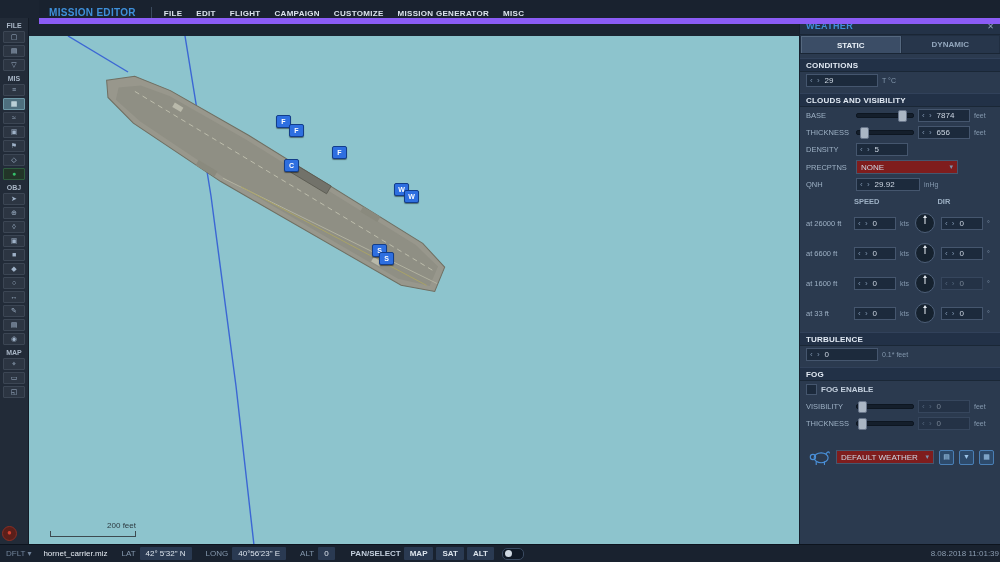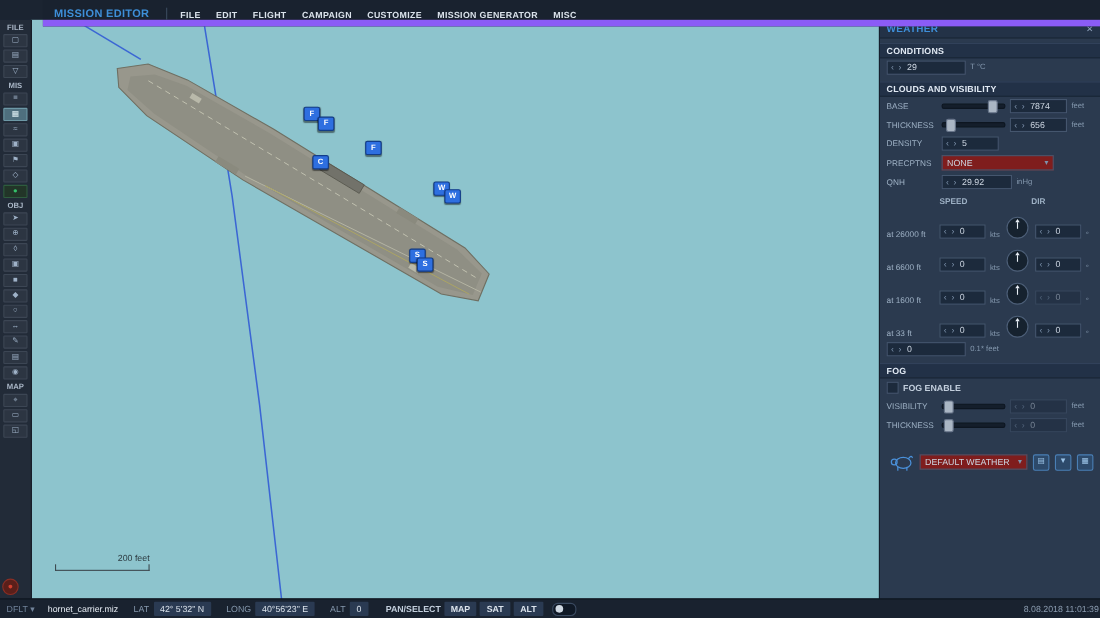--- a/index.html
+++ b/index.html
@@ -16,21 +16,21 @@
   .sidebar{position:absolute;top:18px;left:0;width:28px;bottom:17px;background:#222b38;display:flex;flex-direction:column;align-items:center;z-index:20;border-right:1px solid #141c27;}
   .sb-items{display:flex;flex-direction:column;align-items:center;width:100%;padding-top:1px;}
   .sb-label{color:#a9b6c6;font-size:7px;font-weight:bold;margin:3px 0 1px;}
   .sb-icon{width:20px;height:10px;margin:1px 0;background:#2c3542;border:1px solid #3c4654;border-radius:1px;color:#9fb2c8;font-size:7px;line-height:9px;text-align:center;cursor:pointer;overflow:hidden;}
   .sb-icon.active{background:#4e6f7e;border-color:#6d98a6;color:#e2f3f7;}
   .sb-icon.green{color:#35c06a;background:#223528;border-color:#2e5c3e;}
   .sb-spacer{flex:1;}
   .sb-record{width:13px;height:13px;border-radius:50%;background:#5a1f1a;border:1px solid #8a2e24;color:#d2402f;font-size:8px;line-height:11px;text-align:center;margin:0 0 4px 0;align-self:flex-start;margin-left:2px;cursor:pointer;}
 
   
-  .map{position:absolute;left:28px;top:18px;width:772px;height:527px;background:#8dc4cd;overflow:hidden;cursor:crosshair;}
+  .map{position:absolute;left:28px;top:36px;width:772px;height:527px;background:#8dc4cd;overflow:hidden;cursor:crosshair;}
   .map-svg{position:absolute;left:0;top:0;}
   .unit{position:absolute;width:13px;height:11px;background:#2e6fe0;border:1px solid #123d8a;border-radius:2px;color:#fff;font-size:7px;font-weight:bold;display:flex;align-items:center;justify-content:center;box-shadow:0 1px 1px rgba(0,0,0,.45);z-index:5;cursor:pointer;}
   .scalebar{position:absolute;left:22px;bottom:26px;width:86px;z-index:4;}
   .scale-label{font-size:8px;color:#2c3a40;text-align:right;padding-right:0;margin-bottom:1px;}
   .scale-line{height:5px;border-left:1px solid #3d4a50;border-right:1px solid #3d4a50;border-bottom:1px solid #3d4a50;}
 
   
   .panel{position:absolute;right:0;top:18px;width:200px;bottom:17px;background:#2b3a4f;border-left:1px solid #16202e;color:#b9c6d6;z-index:25;}
   .panel-header{height:16px;display:flex;align-items:center;justify-content:space-between;padding:0 6px;background:#233247;border-bottom:1px solid #1a2635;text-align:center;}
   .panel-title{color:#3e8fd9;font-weight:bold;font-size:9px;letter-spacing:.3px;}
@@ -47,21 +47,21 @@
   .w64{width:64px;} .w44{width:44px;} .w56{width:56px;} .w32{width:34px;}
   .unit-lab{color:#8498ae;font-size:7px;flex-shrink:0;}
   .slider{position:relative;width:56px;height:3px;background:#141e2b;border:1px solid #0d1621;border-radius:2px;flex-shrink:0;cursor:pointer;}
   .slider .handle{position:absolute;top:-4px;width:7px;height:10px;background:#aab6c4;border:1px solid #68758a;border-radius:2px;}
   .dd{height:12px;background:#7f1d1d;border:1px solid #45566e;display:flex;align-items:center;justify-content:space-between;padding:0 4px;color:#cdd6e2;font-size:8px;cursor:pointer;flex-shrink:0;}
   .dd .caret{color:#7e93ad;font-size:7px;margin-left:4px;}
   .w88{width:88px;} .w92{width:92px;}
   .wind-cols{padding:2px 6px 0 6px;}
   .col-lab{color:#9db0c4;font-size:7.5px;font-weight:bold;}
   .col-dir{margin-left:54px;}
-  .wind-row{height:26px;align-items:flex-end;}
+  .wind-row{height:26px;}
   .wlab{width:44px;}
   .dial{position:relative;width:18px;height:18px;border-radius:50%;background:#16222f;border:1px solid #4d5f78;flex-shrink:0;margin:0 2px;cursor:pointer;}
   .needle{position:absolute;left:50%;top:4px;width:1px;height:6px;background:#e8eef5;transform:translateX(-50%);}
   .needle-head{position:absolute;left:50%;top:1px;transform:translateX(-50%);width:0;height:0;border-left:2px solid transparent;border-right:2px solid transparent;border-bottom:3px solid #e8eef5;}
   .checkbox{width:9px;height:9px;background:#1c2a3c;border:1px solid #45566e;flex-shrink:0;cursor:pointer;}
   .fog-enable-lab{color:#c3cfdd;font-size:8px;font-weight:bold;}
   .preset-row{display:flex;align-items:center;gap:5px;padding:14px 6px 0 8px;}
   .preset-btn{width:13px;height:13px;background:#2d4a6b;border:1px solid #4a7fb5;border-radius:2px;color:#9cc4e8;font-size:7px;line-height:12px;text-align:center;cursor:pointer;flex-shrink:0;}
 
   
@@ -159,20 +159,24 @@
       <div class="unit" style="left: 376px; top: 154px;">W</div>
       <div class="unit" style="left: 344px; top: 208px;">S</div>
       <div class="unit" style="left: 351px; top: 216px;">S</div>
     </div>
 
   <div class="panel">
     <div class="panel-header">
       <span class="panel-title">WEATHER</span>
       <span class="close-x">✕</span>
     </div>
+    <div class="tabs">
+      <div class="tab active">STATIC</div>
+      <div class="tab">DYNAMIC</div>
+    </div>
 
     <div class="sec">CONDITIONS</div>
     <div class="row">
       <div class="spin w64">
         <span class="arr">‹ ›</span>
         <span>29</span>
       </div>
       <span class="unit-lab">T °C</span>
     </div>
 
@@ -293,20 +297,21 @@
           <div class="needle-head"></div>
           <div class="needle"></div>
         </div>
       <div class="spin w32">
         <span class="arr">‹ ›</span>
         <span>0</span>
       </div>
       <span class="unit-lab">°</span>
     </div>
 
+    <div class="sec">TURBULENCE</div>
     <div class="row">
       <div class="spin w64">
         <span class="arr">‹ ›</span>
         <span>0</span>
       </div>
       <span class="unit-lab">0.1* feet</span>
     </div>
 
     <div class="sec">FOG</div>
     <div class="row">

